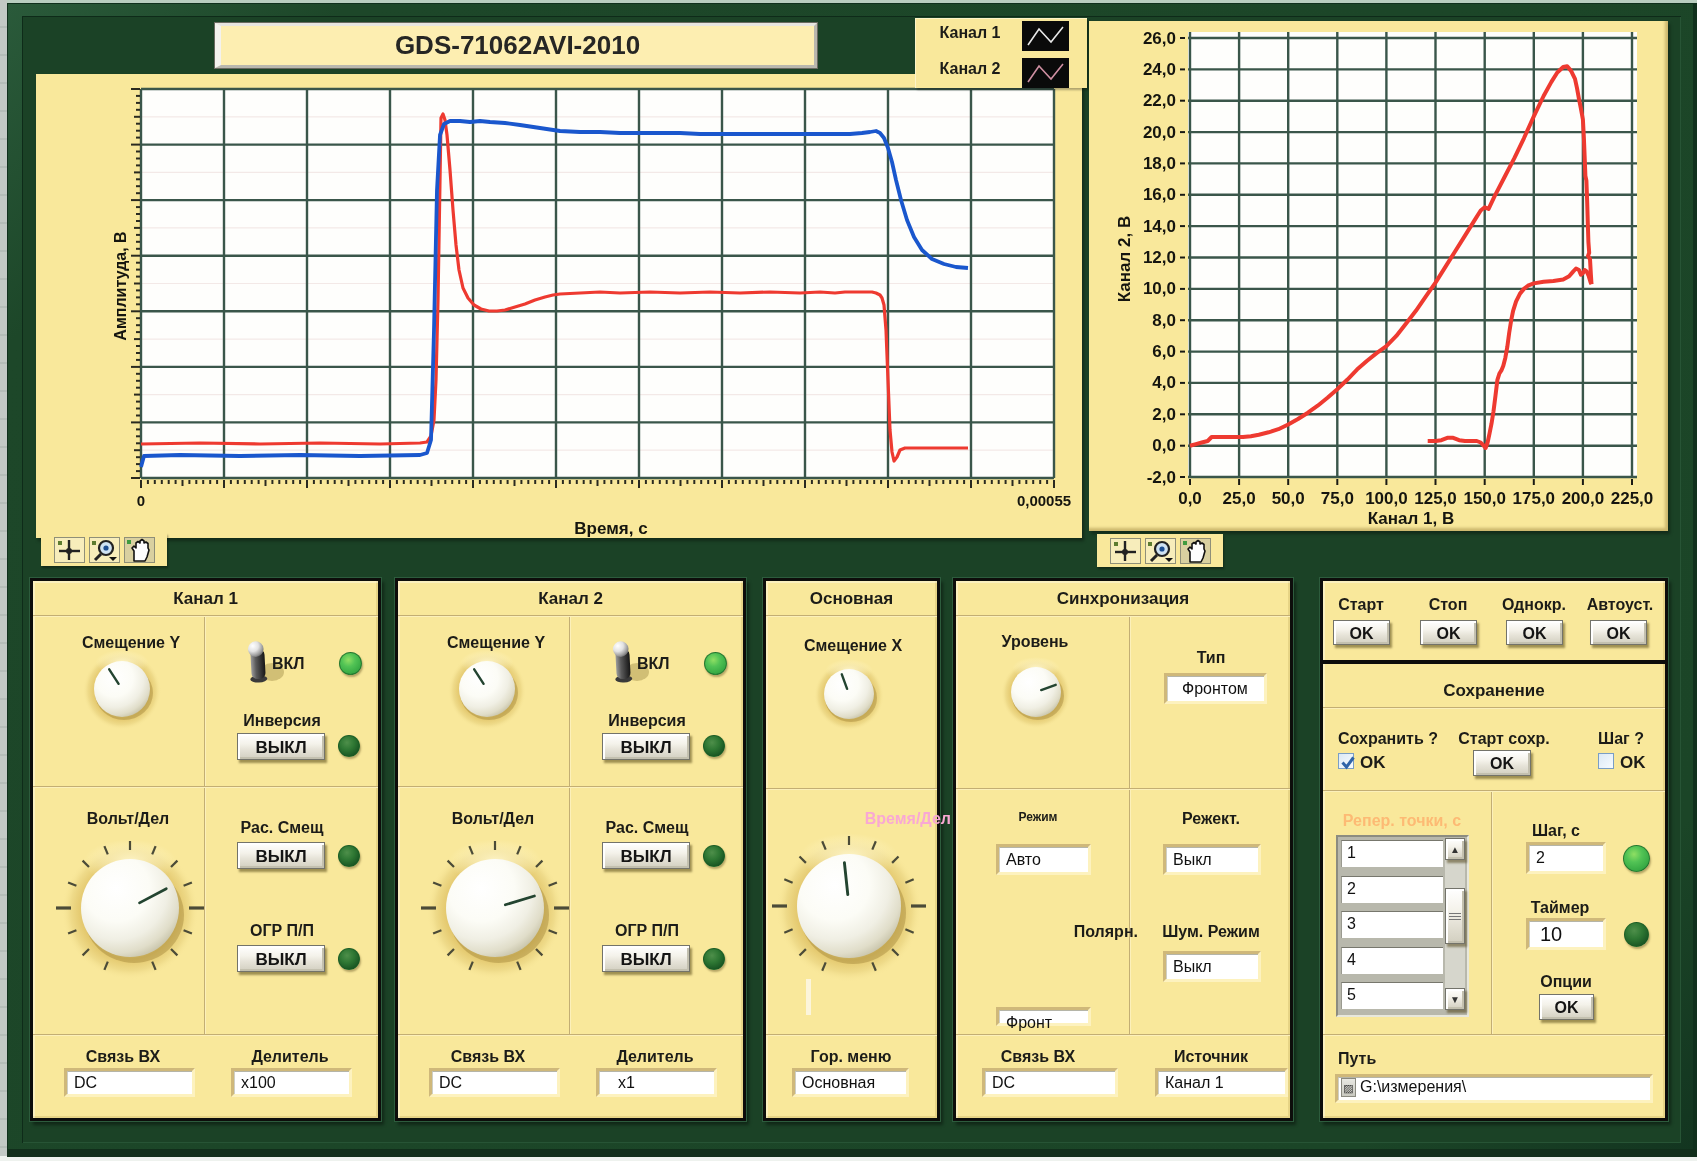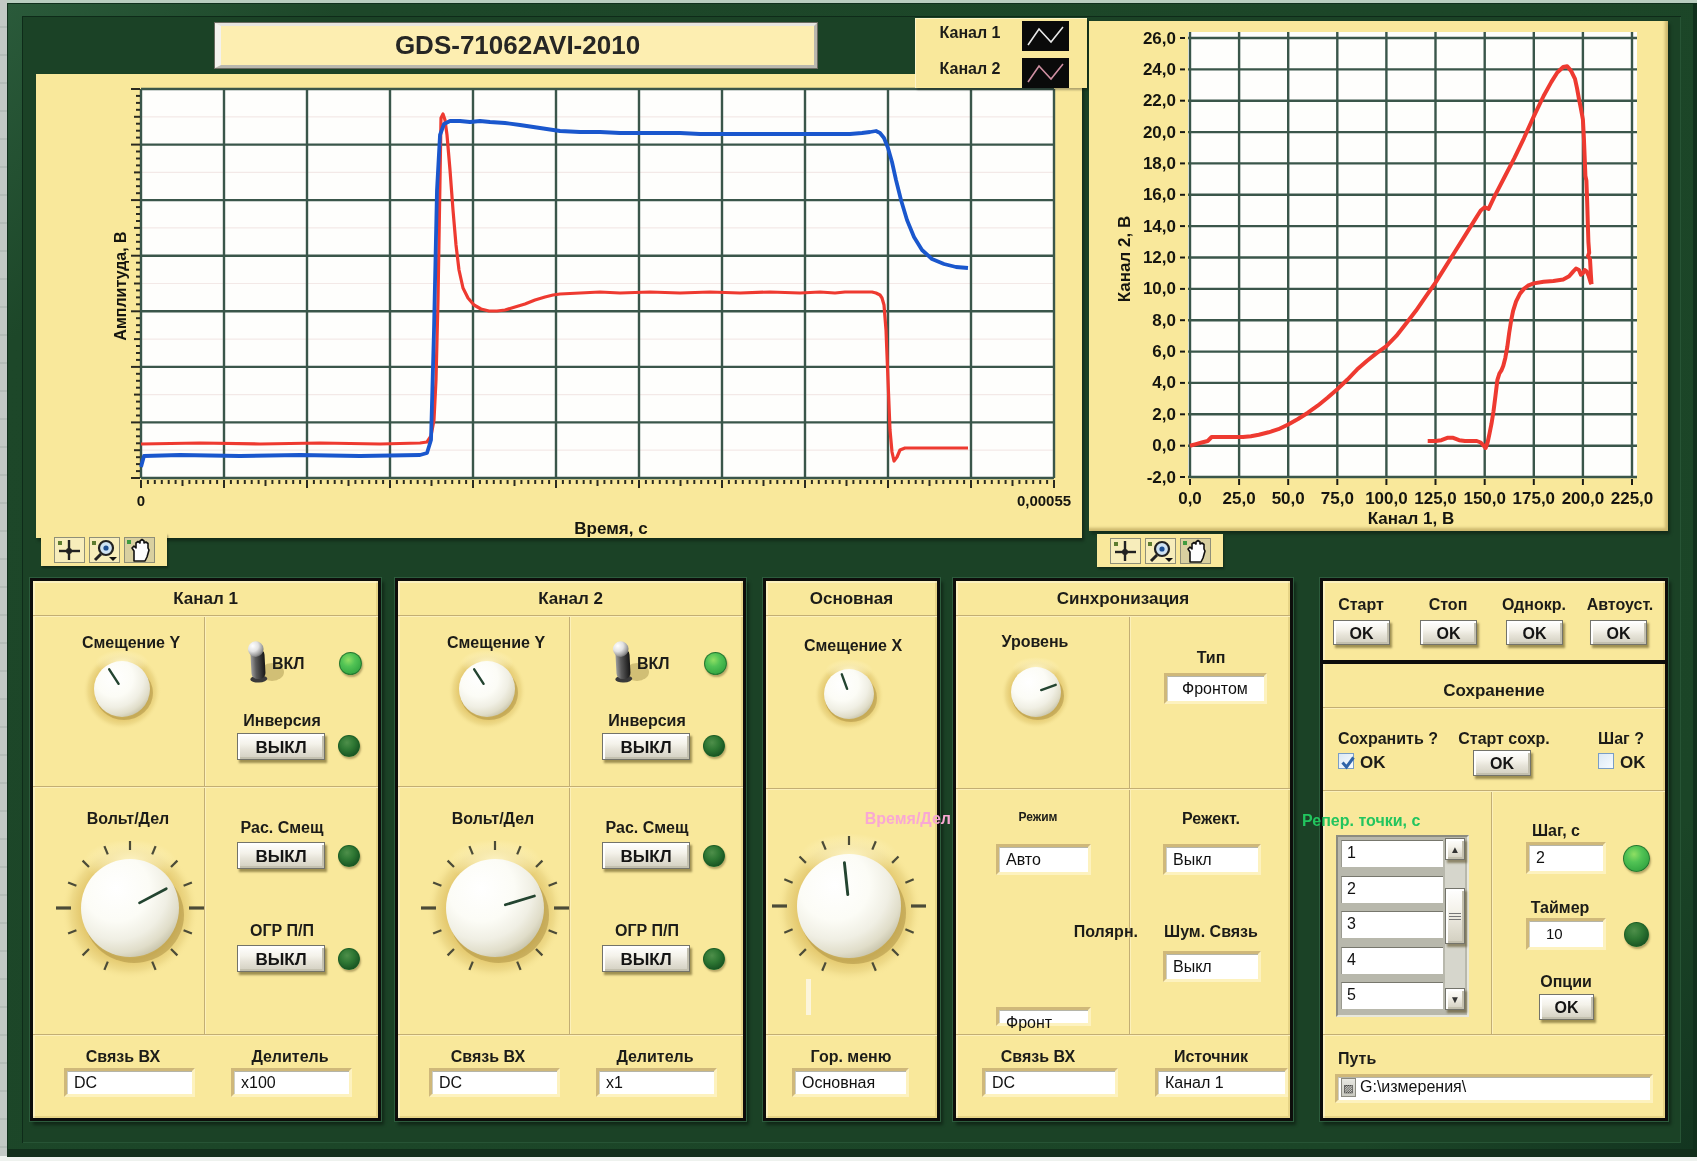--- a/index.html
+++ b/index.html
@@ -619,21 +619,21 @@
 <div class="abs led" style="left:703.0px;top:845.0px;width:22px;height:22px;background:radial-gradient(circle at 40% 33%,#4e8f4a 0%,#2e7733 40%,#1d5c26 70%,#14441c 100%)"></div>
 <div class="abs lbl" style="left:547.0px;top:922px;width:200px;text-align:center;font-size:16px;color:#1c1c18">ОГР П/П</div>
 <div class="abs btn" style="left:602px;top:945px;width:88px;height:27px;font-size:17px;line-height:27px">ВЫКЛ</div>
 <div class="abs led" style="left:703.0px;top:948.0px;width:22px;height:22px;background:radial-gradient(circle at 40% 33%,#4e8f4a 0%,#2e7733 40%,#1d5c26 70%,#14441c 100%)"></div>
 <div class="abs lbl" style="left:388.0px;top:1048px;width:200px;text-align:center;font-size:16px;color:#1c1c18">Связь ВХ</div>
 <div class="abs fldw" style="left:429px;top:1068px;width:131px;height:29px">
     <div class="fld" style="font-size:16px;padding-left:6px;line-height:21px">DC</div>
   </div>
 <div class="abs lbl" style="left:555.0px;top:1048px;width:200px;text-align:center;font-size:16px;color:#1c1c18">Делитель</div>
 <div class="abs fldw" style="left:596px;top:1068px;width:121px;height:29px">
-    <div class="fld" style="font-size:16px;padding-left:6px;line-height:21px">x1</div>
+    <div class="fld" style="font-size:16px;padding-left:18px;line-height:21px">x1</div>
   </div>
 <div class="panel" style="left:763px;top:578px;width:177px;height:543px"></div>
 <div class="abs hdr" style="left:766px;top:589px;width:171px">Основная</div>
 <div class="abs gh" style="left:766px;top:615px;width:171px"></div>
 <div class="abs gh" style="left:766px;top:788px;width:171px"></div>
 <div class="abs gh" style="left:766px;top:1034px;width:171px"></div>
 <div class="abs lbl" style="left:753.0px;top:637px;width:200px;text-align:center;font-size:16px;color:#1c1c18">Смещение X</div>
 <svg class="abs" style="left:807px;top:652px" width="84" height="84" viewBox="0 0 84 84">
     <defs>
 <radialGradient id="k14965b" cx="36%" cy="30%" r="75%">
@@ -752,21 +752,21 @@
     <div class="fld" style="font-size:16px;padding-left:6px;line-height:23px">Авто</div>
   </div>
 <div class="abs lbl" style="left:1111.0px;top:810px;width:200px;text-align:center;font-size:16px;color:#1c1c18">Режект.</div>
 <div class="abs fldw" style="left:1163px;top:844px;width:98px;height:31px">
     <div class="fld" style="font-size:16px;padding-left:6px;line-height:23px">Выкл</div>
   </div>
 <div class="abs lbl" style="left:938.0px;top:923px;width:200px;text-align:right;font-size:16px;color:#1c1c18">Полярн.</div>
 <div class="abs fldw" style="left:996px;top:1007px;width:95px;height:19px">
     <div class="fld" style="font-size:16px;padding-left:6px;line-height:23px">Фронт</div>
   </div>
-<div class="abs lbl" style="left:1111.0px;top:923px;width:200px;text-align:center;font-size:16px;color:#1c1c18">Шум. Связь</div>
+<div class="abs lbl" style="left:1111.0px;top:923px;width:200px;text-align:center;font-size:16px;color:#1c1c18">Шум. Режим</div>
 <div class="abs fldw" style="left:1163px;top:951px;width:98px;height:31px">
     <div class="fld" style="font-size:16px;padding-left:6px;line-height:23px">Выкл</div>
   </div>
 <div class="abs lbl" style="left:938.0px;top:1048px;width:200px;text-align:center;font-size:16px;color:#1c1c18">Связь ВХ</div>
 <div class="abs fldw" style="left:982px;top:1068px;width:136px;height:29px">
     <div class="fld" style="font-size:16px;padding-left:6px;line-height:21px">DC</div>
   </div>
 <div class="abs lbl" style="left:1111.0px;top:1048px;width:200px;text-align:center;font-size:16px;color:#1c1c18">Источник</div>
 <div class="abs fldw" style="left:1155px;top:1068px;width:133px;height:29px">
     <div class="fld" style="font-size:16px;padding-left:6px;line-height:21px">Канал 1</div>
@@ -788,42 +788,42 @@
       <path d="M3.5 8.5 L7.5 13 L14.5 3.5" fill="none" stroke="#2f63a8" stroke-width="3"></path>
     </svg></div>
 <div class="abs lbl" style="left:1360px;top:753px;font-size:17px;color:#1c1c18">OK</div>
 <div class="abs lbl" style="left:1404.0px;top:730px;width:200px;text-align:center;font-size:16px;color:#1c1c18">Старт сохр.</div>
 <div class="abs btn" style="left:1473px;top:750px;width:58px;height:26px;font-size:16px;line-height:26px">OK</div>
 <div class="abs lbl" style="left:1521.0px;top:730px;width:200px;text-align:center;font-size:16px;color:#1c1c18">Шаг ?</div>
 <div class="abs" style="left:1598px;top:753px;width:16px;height:16px;background:linear-gradient(135deg,#dce9f5,#f7fbff);border:1px solid #7a9ec5"></div>
 <div class="abs lbl" style="left:1620px;top:753px;font-size:17px;color:#1c1c18">OK</div>
 <div class="abs gh" style="left:1323px;top:790px;width:342px"></div>
 <div class="abs gv" style="left:1491px;top:792px;height:242px"></div>
-<div class="abs lbl" style="left:1302.0px;top:812px;width:200px;text-align:left;font-size:16px;color:#22c55e">Репер. точки, с</div>
+<div class="abs lbl" style="left:1302.0px;top:812px;width:200px;text-align:center;font-size:16px;color:#fdba74">Репер. точки, с</div>
 <div class="abs" style="left:1336px;top:835px;width:133px;height:182px;background:#b8b8ac;border-top:2px solid #8c8c80;border-left:2px solid #8c8c80;border-bottom:2px solid #e8e8dc;border-right:2px solid #e8e8dc"></div>
 <div class="abs" style="left:1341px;top:840px;width:102px;height:27px;background:#fff;border-top:1px solid #77776d;border-left:1px solid #9a9a90;font-size:16px;padding:3px 0 0 5px;color:#111">1</div>
 <div class="abs" style="left:1341px;top:876px;width:102px;height:27px;background:#fff;border-top:1px solid #77776d;border-left:1px solid #9a9a90;font-size:16px;padding:3px 0 0 5px;color:#111">2</div>
 <div class="abs" style="left:1341px;top:911px;width:102px;height:27px;background:#fff;border-top:1px solid #77776d;border-left:1px solid #9a9a90;font-size:16px;padding:3px 0 0 5px;color:#111">3</div>
 <div class="abs" style="left:1341px;top:947px;width:102px;height:27px;background:#fff;border-top:1px solid #77776d;border-left:1px solid #9a9a90;font-size:16px;padding:3px 0 0 5px;color:#111">4</div>
 <div class="abs" style="left:1341px;top:982px;width:102px;height:27px;background:#fff;border-top:1px solid #77776d;border-left:1px solid #9a9a90;font-size:16px;padding:3px 0 0 5px;color:#111">5</div>
 <div class="abs" style="left:1445px;top:838px;width:20px;height:172px;background:#d6d6cc"></div>
 <div class="abs btn" style="left:1445px;top:838px;width:20px;height:22px;font-size:10px;line-height:22px;color:#333">▲</div>
 <div class="abs btn" style="left:1445px;top:988px;width:20px;height:22px;font-size:10px;line-height:22px;color:#333">▼</div>
 <div class="abs btn" style="left:1445px;top:888px;width:20px;height:56px"></div>
 <div class="abs" style="left:1449px;top:913px;width:12px;height:1px;background:#777"></div>
 <div class="abs" style="left:1449px;top:916px;width:12px;height:1px;background:#777"></div>
 <div class="abs" style="left:1449px;top:919px;width:12px;height:1px;background:#777"></div>
 <div class="abs lbl" style="left:1456.0px;top:822px;width:200px;text-align:center;font-size:16px;color:#1c1c18">Шаг, с</div>
 <div class="abs fldw" style="left:1526px;top:842px;width:80px;height:32px">
     <div class="fld" style="font-size:16px;padding-left:6px;line-height:24px">2</div>
   </div>
 <div class="abs led" style="left:1622.5px;top:844.5px;width:27px;height:27px;background:radial-gradient(circle at 40% 33%,#8fdf63 0%,#52c355 35%,#3aad46 68%,#27913a 100%)"></div>
 <div class="abs lbl" style="left:1460.0px;top:899px;width:200px;text-align:center;font-size:16px;color:#1c1c18">Таймер</div>
 <div class="abs fldw" style="left:1526px;top:918px;width:80px;height:32px">
-    <div class="fld" style="font-size:15px;padding-left:16px;line-height:24px">10</div>
+    <div class="fld" style="font-size:20px;padding-left:10px;line-height:24px">10</div>
   </div>
 <div class="abs led" style="left:1623.5px;top:921.5px;width:25px;height:25px;background:radial-gradient(circle at 40% 33%,#4e8f4a 0%,#2e7733 40%,#1d5c26 70%,#14441c 100%)"></div>
 <div class="abs lbl" style="left:1466.0px;top:973px;width:200px;text-align:center;font-size:16px;color:#1c1c18">Опции</div>
 <div class="abs btn" style="left:1539px;top:994px;width:55px;height:26px;font-size:16px;line-height:26px">OK</div>
 <div class="abs gh" style="left:1323px;top:1034px;width:342px"></div>
 <div class="abs lbl" style="left:1338px;top:1050px;font-size:16px;color:#1c1c18">Путь</div>
 <div class="abs fldw" style="left:1335px;top:1074px;width:318px;height:29px">
     <div class="fld" style="font-size:16px;padding-left:6px;line-height:21px"></div>
   </div>
 <div class="abs" style="left:1341px;top:1078px;width:15px;height:19px;background:linear-gradient(180deg,#e8e8e2,#c9c9c0);border:1px solid #8a8a80;font-size:11px;color:#333;text-align:center;line-height:18px">▨</div>

